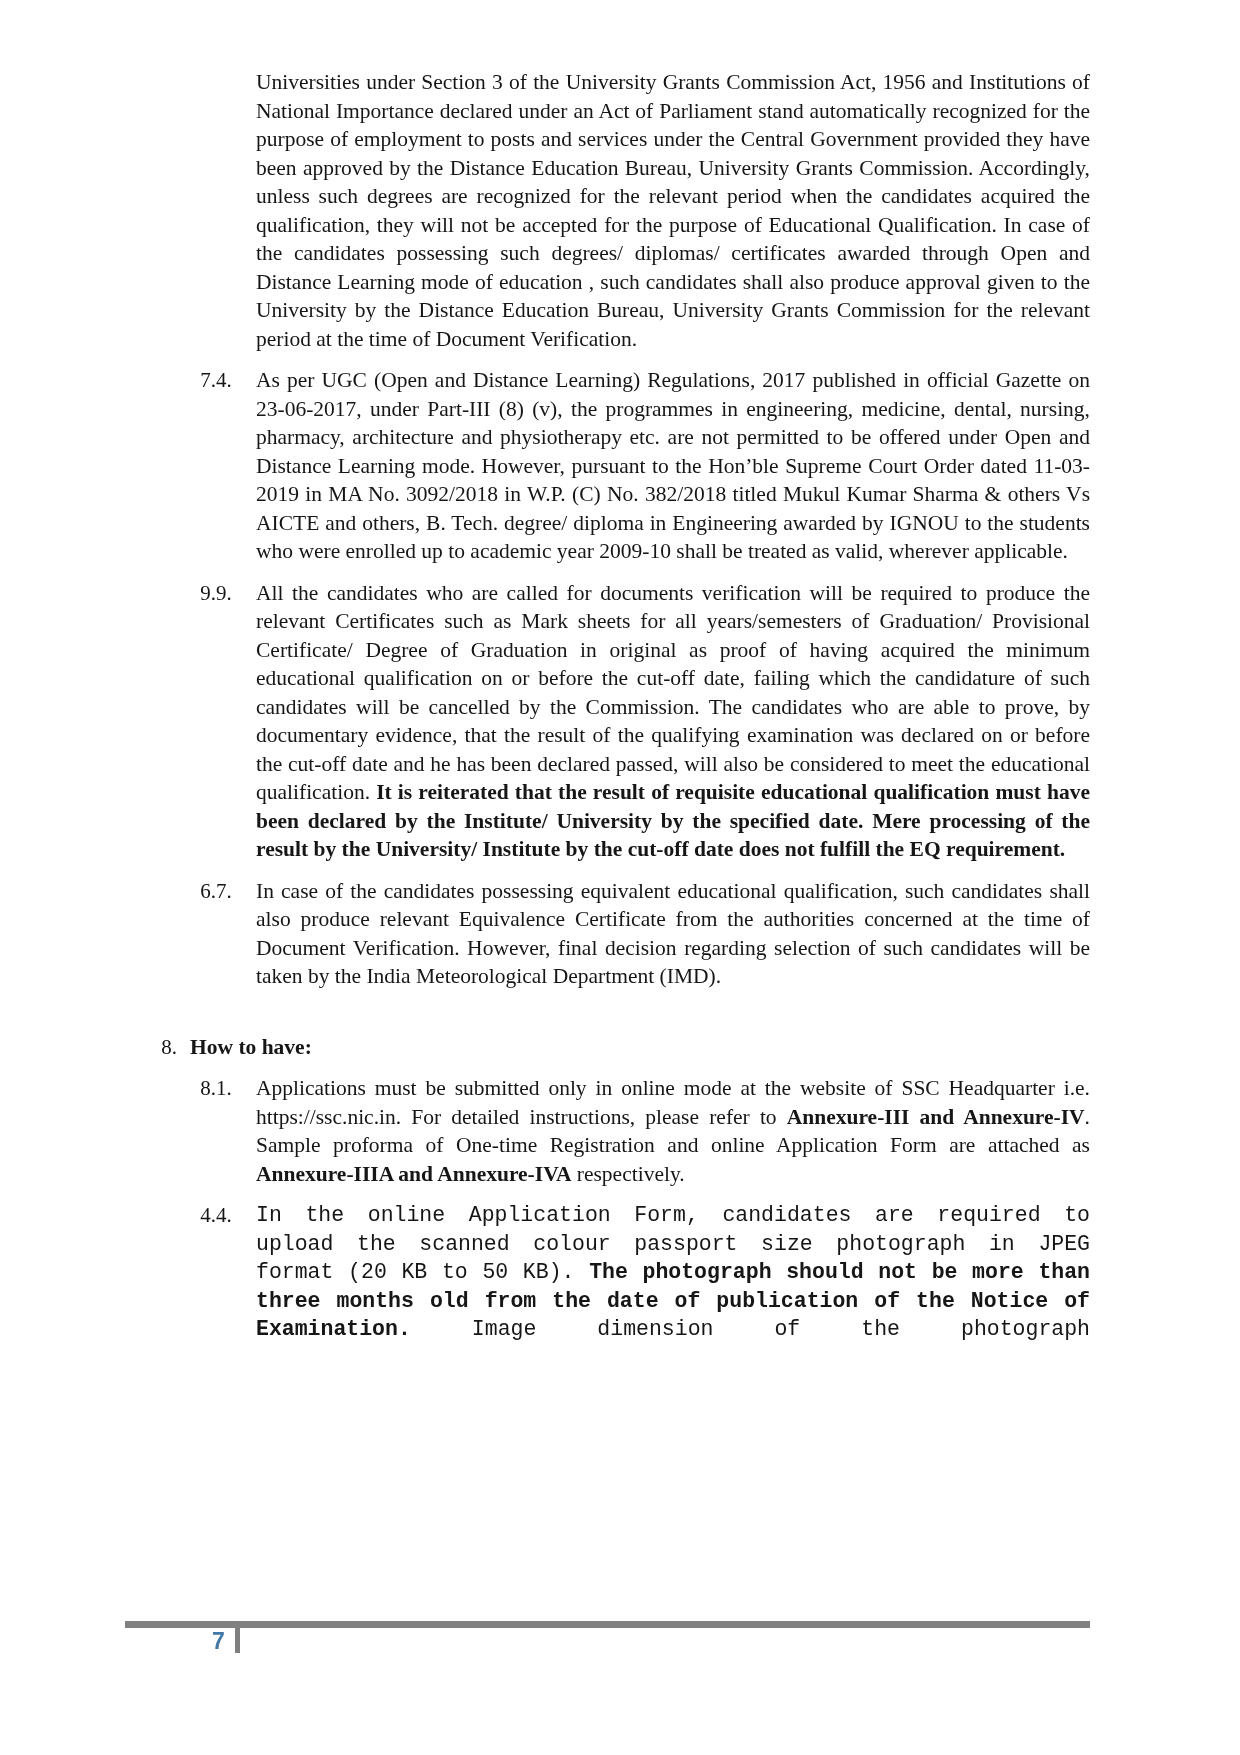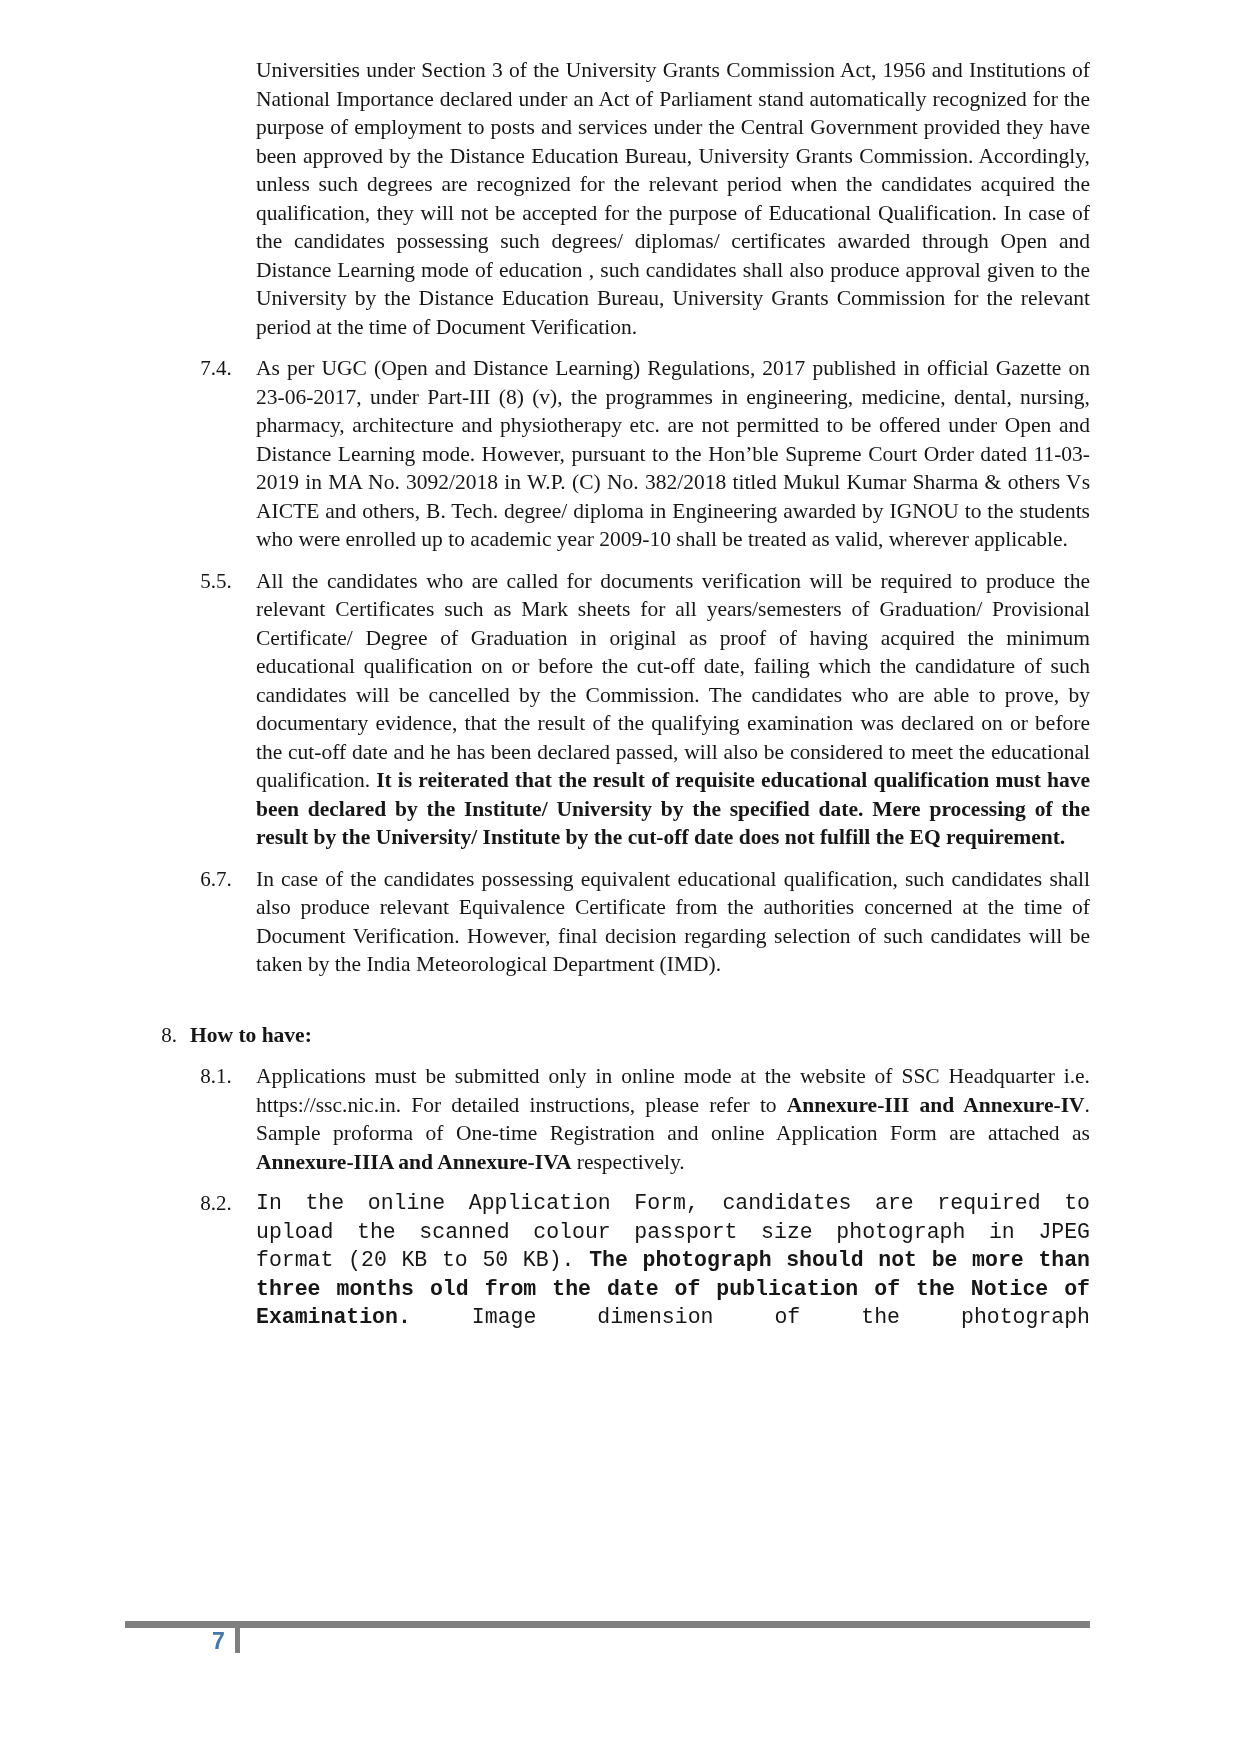--- a/index.html
+++ b/index.html
@@ -17,21 +17,21 @@
     color: #161616;
   }
   .content {
     position: absolute;
     top: 56px;
     left: 0;
     width: 1240px;
   }
   .section {
     display: flex;
-    margin: 0 150px 13px 176px;
+    margin: 12px 150px 13px 176px;
   }
   .section .num {
     flex: 0 0 80px;
     font-size: 21px;
     line-height: 28.5px;
     text-align: center;
   }
   .section .body {
     flex: 1;
     font-size: 21.5px;
@@ -104,37 +104,37 @@
 
   <div class="section">
         <div class="num"></div>
         <div class="body"><span>Universities under Section 3 of the University Grants Commission Act, 1956 and Institutions of National Importance declared under an Act of Parliament stand automatically recognized for the purpose of employment to posts and services under the Central Government provided they have been approved by the Distance Education Bureau, University Grants Commission. Accordingly, unless such degrees are recognized for the relevant period when the candidates acquired the qualification, they will not be accepted for the purpose of Educational Qualification. In case of the candidates possessing such degrees/ diplomas/ certificates awarded through Open and Distance Learning mode of education , such candidates shall also produce approval given to the University by the Distance Education Bureau, University Grants Commission for the relevant period at the time of Document Verification.</span></div>
       </div>
       <div class="section">
         <div class="num">7.4.</div>
         <div class="body"><span>As per UGC (Open and Distance Learning) Regulations, 2017 published in official Gazette on 23-06-2017, under Part-III (8) (v), the programmes in engineering, medicine, dental, nursing, pharmacy, architecture and physiotherapy etc. are not permitted to be offered under Open and Distance Learning mode. However, pursuant to the Hon’ble Supreme Court Order dated 11-03-2019 in MA No. 3092/2018 in W.P. (C) No. 382/2018 titled Mukul Kumar Sharma &amp; others Vs AICTE and others, B. Tech. degree/ diploma in Engineering awarded by IGNOU to the students who were enrolled up to academic year 2009-10 shall be treated as valid, wherever applicable.</span></div>
       </div>
       <div class="section">
-        <div class="num">5.5.</div>
+        <div class="num">9.9.</div>
         <div class="body"><span>All the candidates who are called for documents verification will be required to produce the relevant Certificates such as Mark sheets for all years/semesters of Graduation/ Provisional Certificate/ Degree of Graduation in original as proof of having acquired the minimum educational qualification on or before the cut-off date, failing which the candidature of such candidates will be cancelled by the Commission. The candidates who are able to prove, by documentary evidence, that the result of the qualifying examination was declared on or before the cut-off date and he has been declared passed, will also be considered to meet the educational qualification. </span><span class="b u">It is reiterated that the result of requisite educational qualification must have been declared by the Institute/ University by the specified date. Mere processing of the result by the University/ Institute by the cut-off date does not fulfill the EQ requirement</span><span class="b">.</span></div>
       </div>
       <div class="section">
         <div class="num">6.7.</div>
         <div class="body"><span>In case of the candidates possessing equivalent educational qualification, such candidates shall also produce relevant Equivalence Certificate from the authorities concerned at the time of Document Verification. However, final decision regarding selection of such candidates will be taken by the India Meteorological Department (IMD).</span></div>
       </div>
       <div class="section heading">
         <div class="num">8.</div>
         <div class="body"><span class="b">How to have:</span></div>
       </div>
       <div class="section">
         <div class="num">8.1.</div>
         <div class="body"><span>Applications must be submitted only in online mode at the website of SSC Headquarter i.e. https://ssc.nic.in. For detailed instructions, please refer to </span><span class="b u">Annexure-III and Annexure-IV</span><span>. Sample proforma of One-time Registration and online Application Form are attached as </span><span class="b u">Annexure-IIIA and Annexure-IVA</span><span> respectively.</span></div>
       </div>
       <div class="section justify-last">
-        <div class="num">8.2.</div>
+        <div class="num">4.4.</div>
         <div class="body"><span>In the online Application Form, candidates are required to upload the scanned colour passport size photograph in JPEG format (20 KB to 50 KB). </span><span class="b">The photograph should not be more than three months old from the date of publication of the Notice of Examination.</span><span> Image dimension of the photograph</span></div>
       </div>
     </div>
 
   <div class="footer">
     <div class="footer-rule"></div>
     <div class="footer-pagenum">
       <span class="pnum">7</span>
       <span class="vbar"></span>
     </div>

